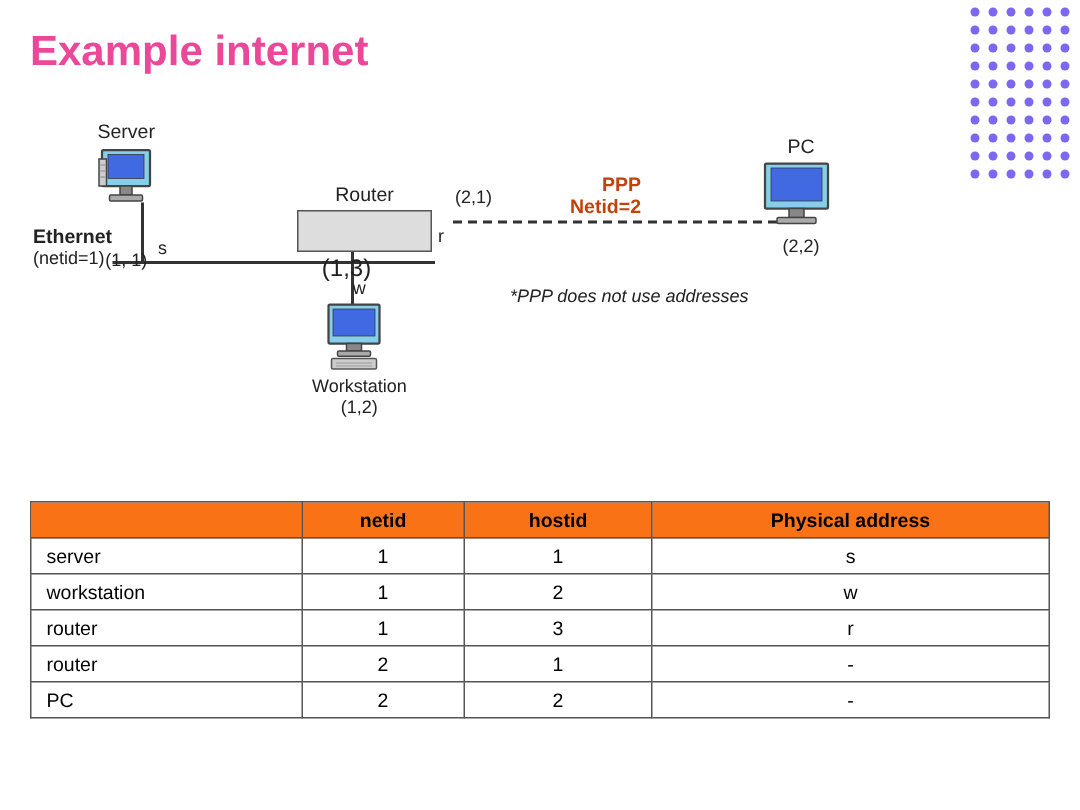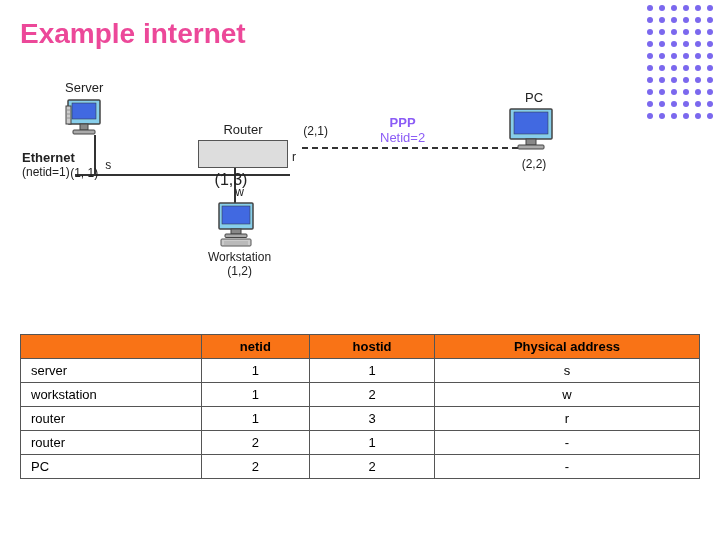--- a/index.html
+++ b/index.html
@@ -64,22 +64,22 @@
       width: 100%;
       height: 100%;
       pointer-events: none;
     }
 
     
     .ppp-box {
       position: absolute;
       font-size: 13px;
       font-weight: bold;
-      color: #8b5cf6;
-      text-align: center;
+      color: #c2410c;
+      text-align: right;
     }
 
     
     .table-container {
       margin: 4px 20px 0 20px;
     }
 
     table {
       border-collapse: collapse;
       width: 100%;
@@ -221,21 +221,21 @@
   <div class="device" style="left:178px; top:62px;">
     <div style="font-size:13px; margin-bottom:3px;">Router</div>
     <div style="font-size:12px; position:absolute; top:2px; right:-40px;">(2,1)</div>
     <div class="router-box" style="width:90px; height:28px; background:#ddd; border:1.5px solid #555;"></div>
     <div style="font-size:16px; margin-top:3px; margin-right:24px;">(1,3)</div>
     <div style="font-size:12px; position:absolute; top:28px; right:-8px;">r</div>
   </div>
 
   <div class="ppp-box" style="left:360px; top:55px;">
     <div style="font-size:13px; font-weight:bold;">PPP</div>
-    <div style="font-size:13px; font-weight:normal;">Netid=2</div>
+    <div style="font-size:13px; font-weight:bold;">Netid=2</div>
   </div>
 
   <div class="device" style="left:488px; top:30px;">
     <div style="font-size:13px; margin-bottom:2px;">PC</div>
     <svg width="52" height="48" viewBox="0 0 52 48">
 
       <rect x="2" y="2" width="42" height="30" fill="#87CEEB" stroke="#444" stroke-width="1.5" rx="1"></rect>
       <rect x="6" y="5" width="34" height="22" fill="#4169E1" stroke="#333" stroke-width="0.5"></rect>
 
       <rect x="18" y="32" width="10" height="6" fill="#888" stroke="#444" stroke-width="1"></rect>
@@ -263,20 +263,21 @@
       <rect x="8" y="33" width="22" height="3.5" fill="#aaa" stroke="#444" stroke-width="1" rx="1"></rect>
 
       <rect x="4" y="38" width="30" height="7" fill="#ccc" stroke="#555" stroke-width="1" rx="1"></rect>
       <line x1="7" y1="41" x2="31" y2="41" stroke="#999" stroke-width="0.7"></line>
       <line x1="7" y1="43" x2="31" y2="43" stroke="#999" stroke-width="0.7"></line>
     </svg>
     <div style="font-size:12px; margin-top:1px;">Workstation</div>
     <div style="font-size:12px;">(1,2)</div>
   </div>
 
+  <div class="note-text" style="left:320px; top:130px; font-size:12px; font-style:italic;">*PPP does not use addresses</div>
 
 </div>
 
 <div class="table-container">
   <table>
     <thead>
       <tr>
         <th></th>
         <th>netid</th>
         <th>hostid</th>

